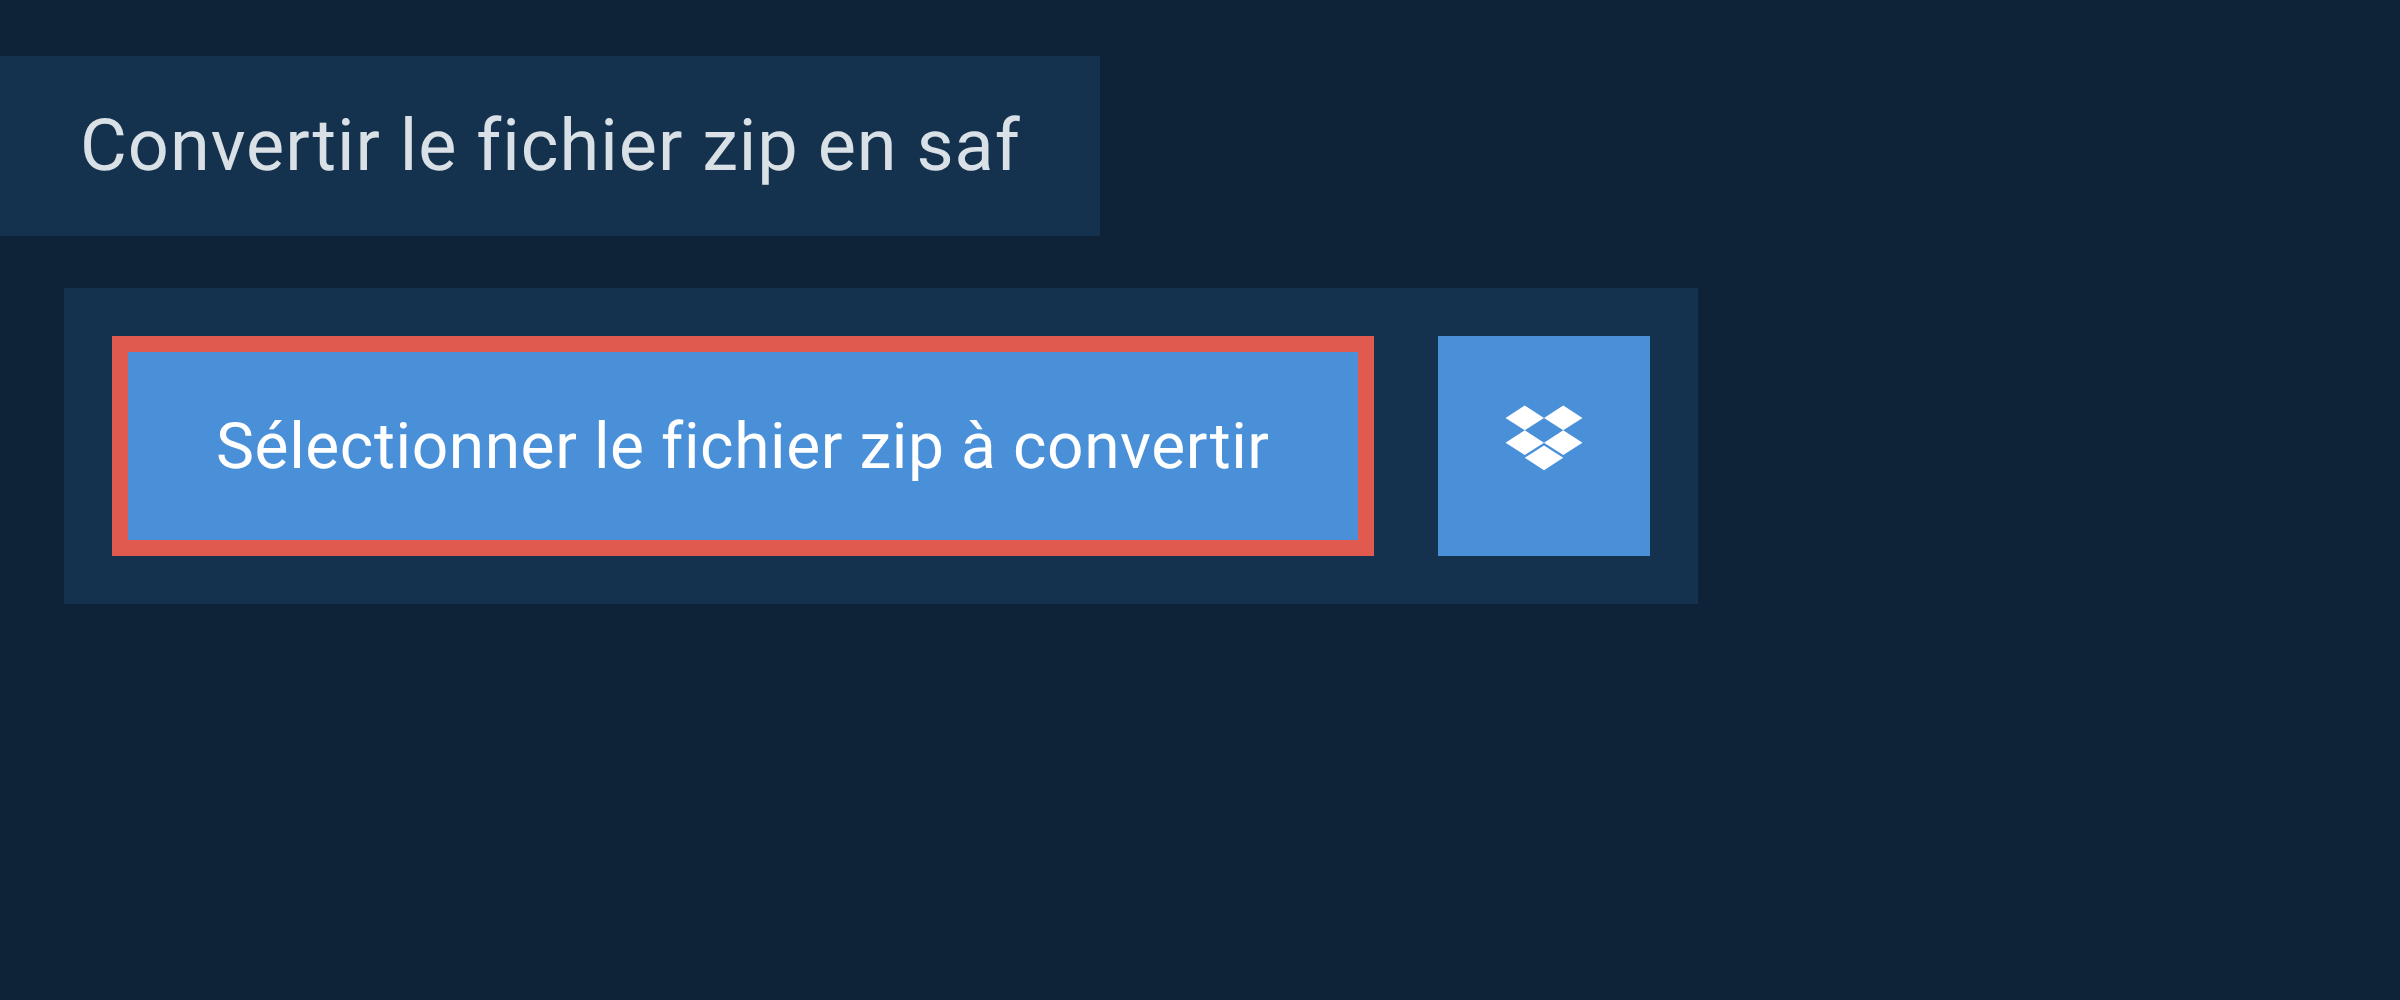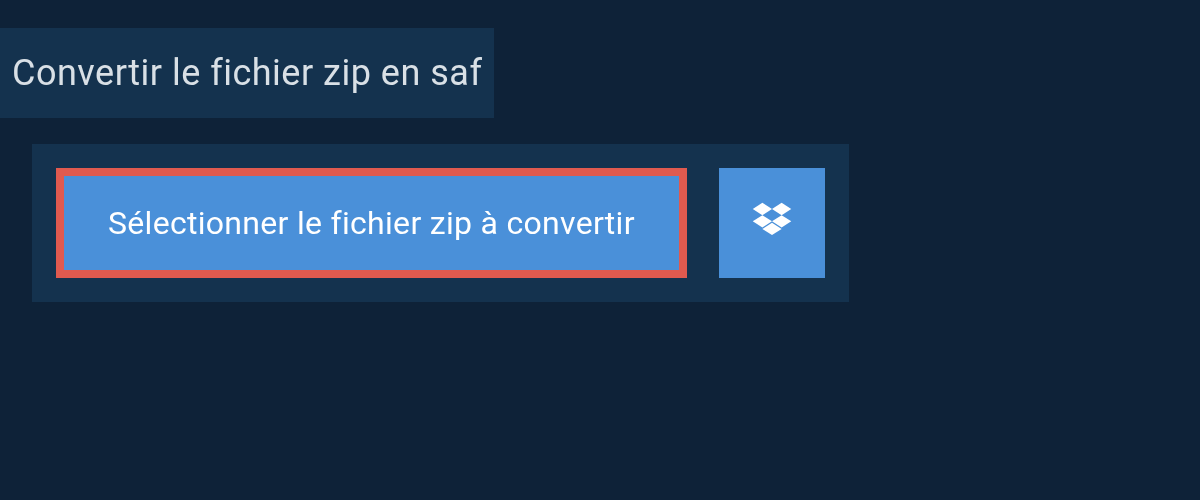--- a/index.html
+++ b/index.html
@@ -10,21 +10,21 @@
     body {
       width: 1200px;
       height: 500px;
       background-color: #0e2238;
       font-family: -apple-system, BlinkMacSystemFont, "Segoe UI", Roboto, Helvetica, Arial, sans-serif;
       overflow: hidden;
     }
     .header-bar {
       background-color: #14324e;
       display: inline-block;
-      padding: 24px 12px;
+      padding: 24px 40px;
       margin-top: 28px;
       margin-left: 0;
     }
     .header-title {
       color: #d9e0e6;
       font-size: 36px;
       font-weight: 400;
       letter-spacing: 0.5px;
     }
     .action-panel {

